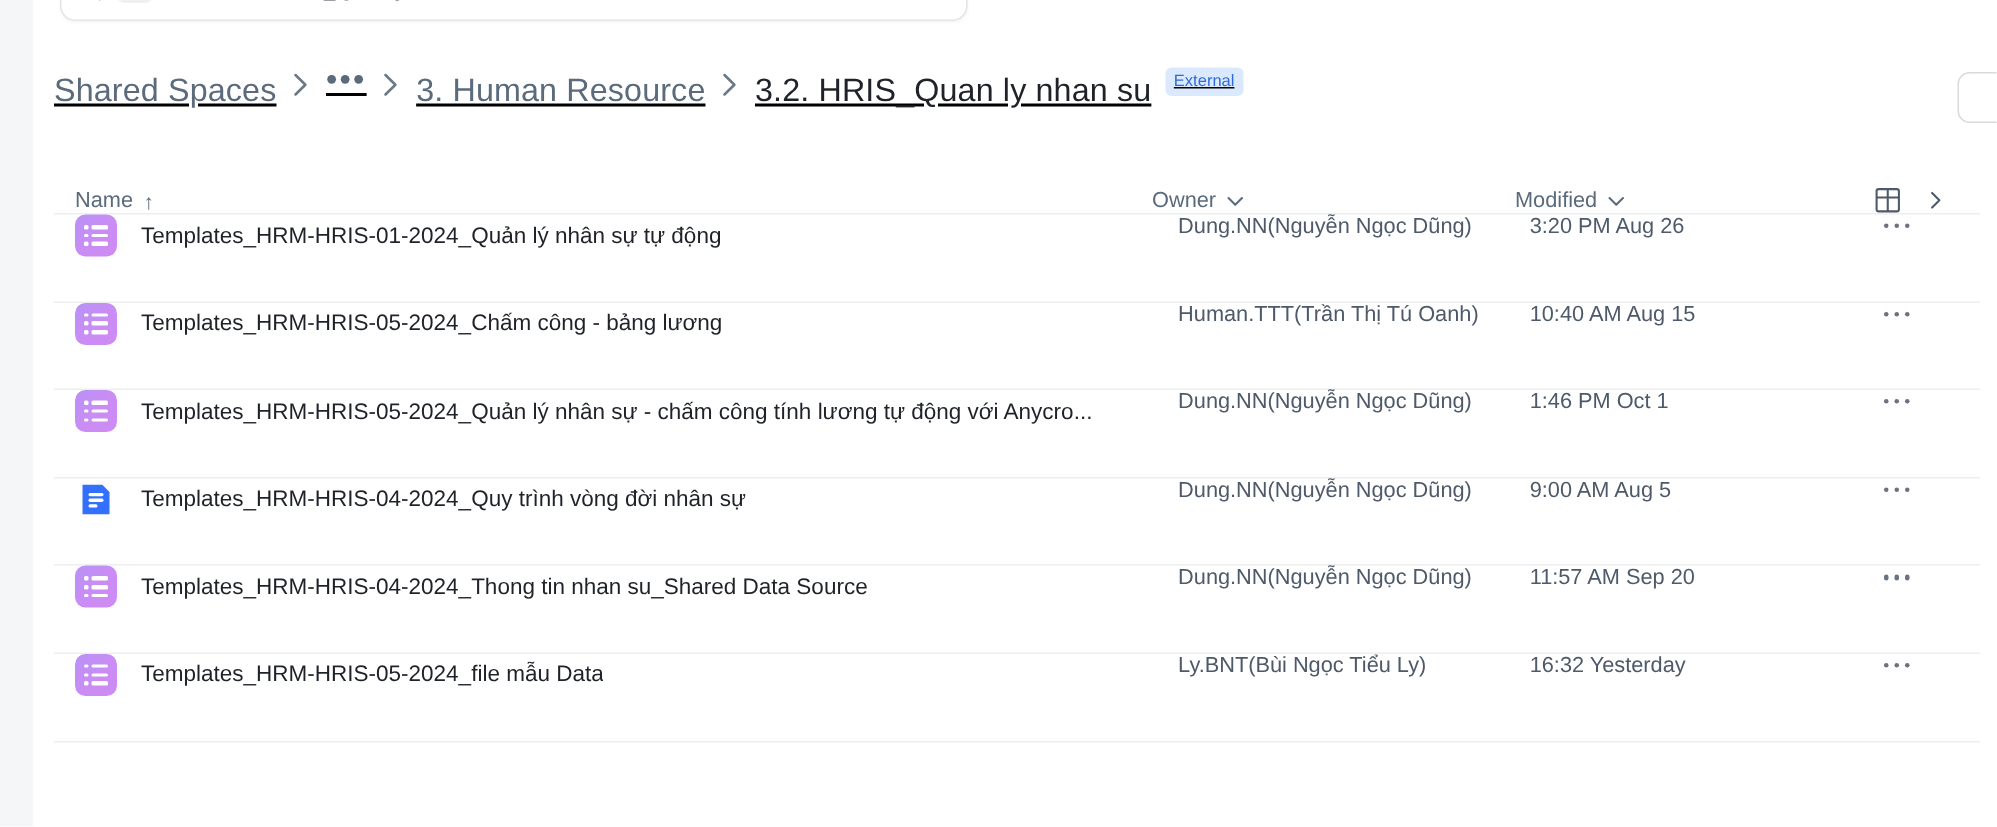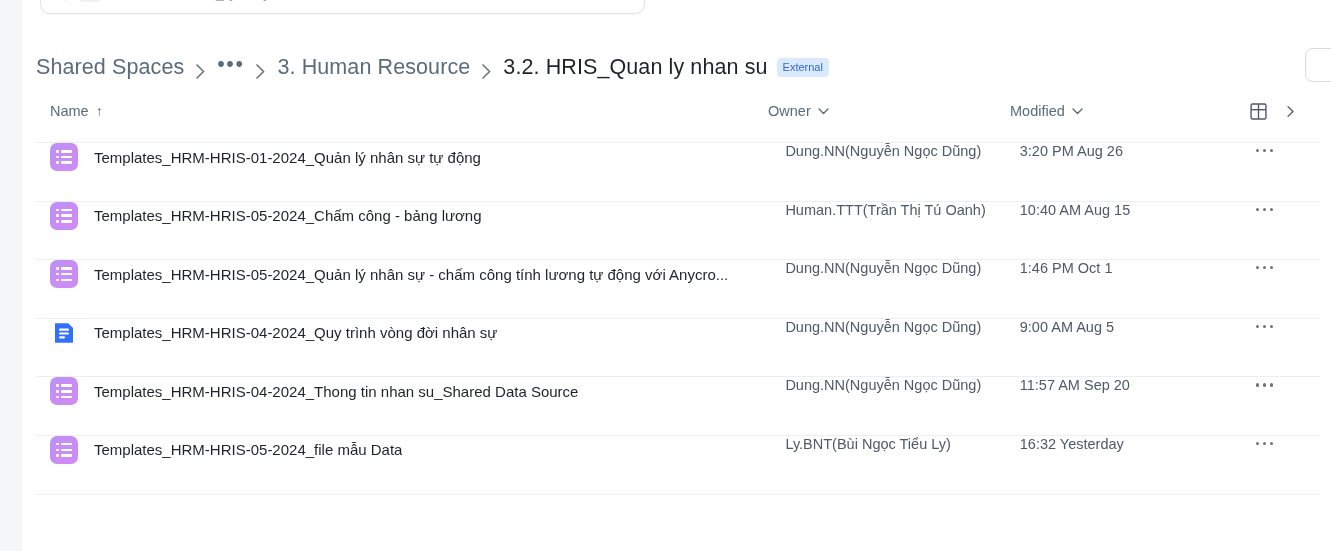--- a/index.html
+++ b/index.html
@@ -41,22 +41,23 @@
     position: absolute; left: 1305px; top: 48px;
     width: 70px; height: 34px;
     border: 1px solid #d8dadd;
     border-radius: 8px;
     background: #ffffff;
   }
 
   
   .breadcrumb {
     position: absolute; left: 36px; top: 48px;
-    display: flex; align-items: flex-end; height: 32px;
+    display: flex; align-items: flex-start; height: 32px;
     white-space: nowrap;
+    text-decoration: underline;
   }
   .crumb {
     font-size: 21.5px; color: #5b6b7c; letter-spacing: .1px;
   }
   .crumb.current { color: #1f2329; }
   .crumb-sep {
     margin: 0 11px; color: #6b7886; font-size: 19px; line-height: 1;
     display: inline-flex; align-items: center;
   }
   .crumb-sep svg { display: block; }
@@ -69,21 +70,21 @@
     background: #dbe9ff; color: #2f6bd8;
     font-size: 11px; line-height: 1;
     padding: 4px 6px 4px 6px; border-radius: 4px;
     position: relative; top: -3px;
   }
 
   
   .table { position: absolute; left: 36px; top: 103px; width: 1284px; }
 
   .thead {
-    display: flex; align-items: flex-start;
+    display: flex; align-items: flex-end;
     height: 40px; padding-left: 14px;
     border-bottom: 1px solid #eceef0;
   }
   .th { font-size: 14.5px; color: #5b6b7c; display: flex; align-items: center; }
   .th .caret { margin-left: 7px; display: inline-flex; }
   .th .uparrow { margin-left: 7px; font-size: 14px; color: #5b6b7c; line-height: 1; }
   .col-name     { width: 718px; }
   .col-owner    { width: 242px; }
   .col-modified { width: 240px; }
   .col-actions  { width: 70px; display: flex; align-items: center; justify-content: flex-start; gap: 17px; }

